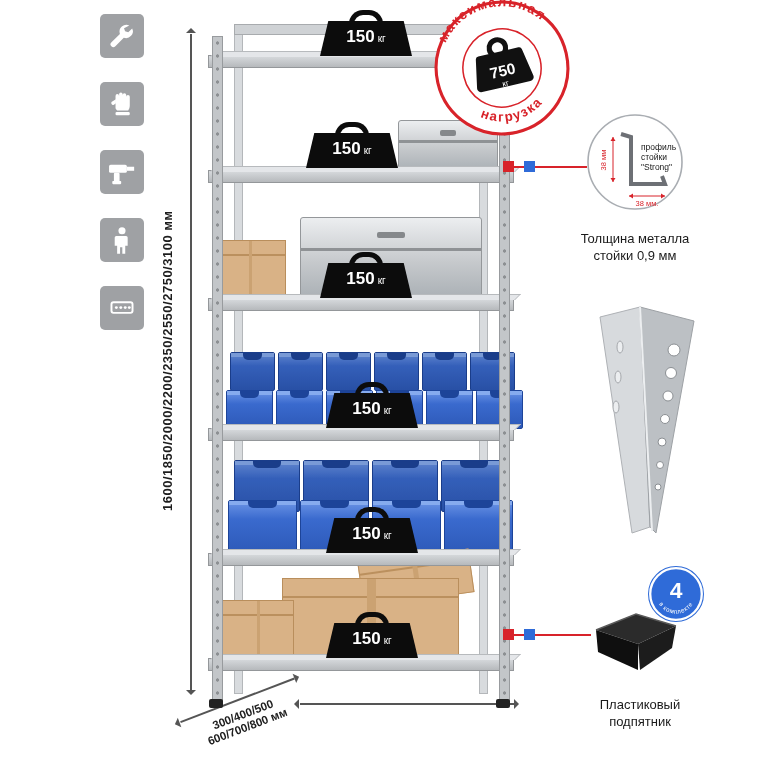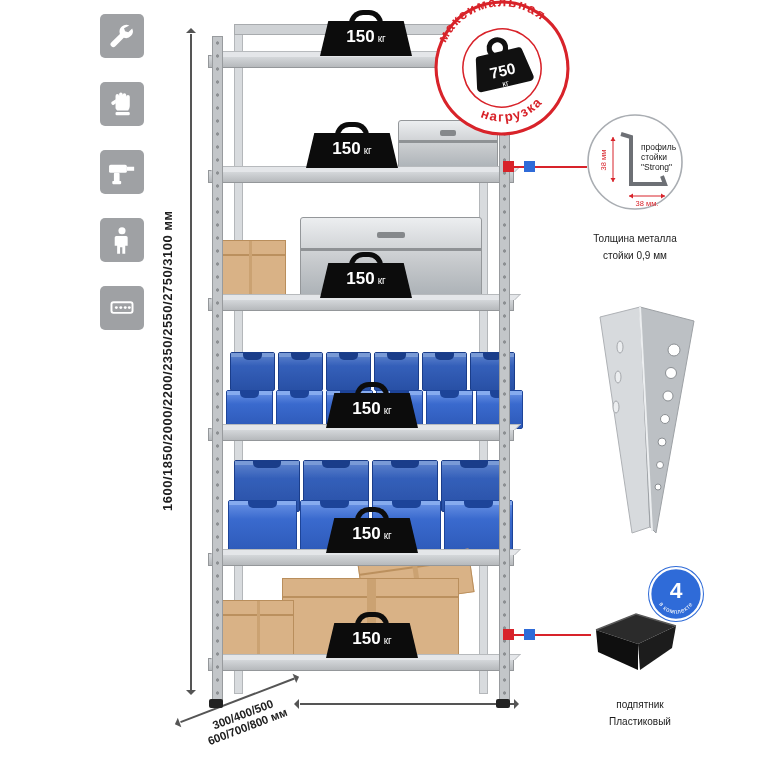--- a/index.html
+++ b/index.html
@@ -71,21 +71,21 @@
   .w-body b{font-size:17px;line-height:17px;}
   .w-body i{font-style:normal;font-size:10px;}
 
   
   .cline{position:absolute;height:2px;background:#d8232a;z-index:11;}
   .msq{position:absolute;width:11px;height:11px;z-index:12;}
   .msq.red{background:#d8232a;}
   .msq.blue{background:#2f6bd8;}
 
   
-  .cap{position:absolute;text-align:center;font-size:10px;color:#1a1a1a;line-height:17px;}
+  .cap{position:absolute;text-align:center;font-size:13px;color:#1a1a1a;line-height:17px;}
 
   .stamp-wrap{left:430px;top:-4px;width:144px;height:144px;transform:rotate(-13deg);z-index:14;}
 </style>
 </head>
 <body>
 
 <div class="canvas">
 
   <div class="abs icon-col">
     <div class="sq">
@@ -309,22 +309,22 @@
         <path id="badgeArc" d="M 8 27 A 19 19 0 0 0 46 27"></path>
       </defs>
     <circle cx="27" cy="27" r="25" fill="#2f6bd8" stroke="#ffffff" stroke-width="2.5"></circle>
     <circle cx="27" cy="27" r="26.5" fill="none" stroke="#2f6bd8" stroke-width="1"></circle>
     <text x="27" y="31" text-anchor="middle" font-size="22" font-weight="bold" fill="#fff">4</text>
     <text font-size="6" fill="#fff" letter-spacing=".5">
       <textPath href="#badgeArc" startOffset="50%" text-anchor="middle">в комплекте</textPath>
     </text>
   </svg>
   <div class="cap" style="left:570px;top:696px;width:140px;">
+    <div>Пластиковый</div>
     <div>подпятник</div>
-    <div>Пластиковый</div>
   </div>
 
   <div class="dline" style="left:300px;top:703px;width:214px;height:1.5px;"></div>
   <span class="arr arr-left" style="left:294px;top:698.5px;"></span>
   <span class="arr arr-right" style="left:514px;top:698.5px;"></span>
 
   <div class="abs depth">
     <div class="dline" style="left:4px;top:-10px;width:122px;height:1.5px;"></div>
     <span class="arr arr-left" style="left:-2px;top:-14.5px;"></span>
     <span class="arr arr-right" style="left:126px;top:-14.5px;"></span>

